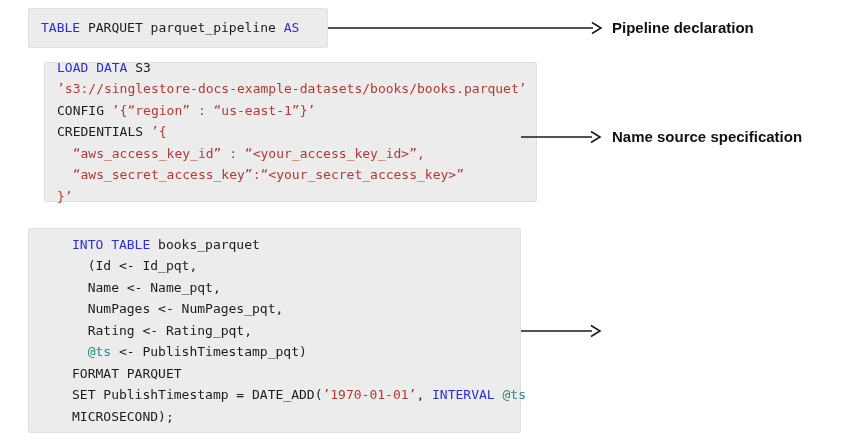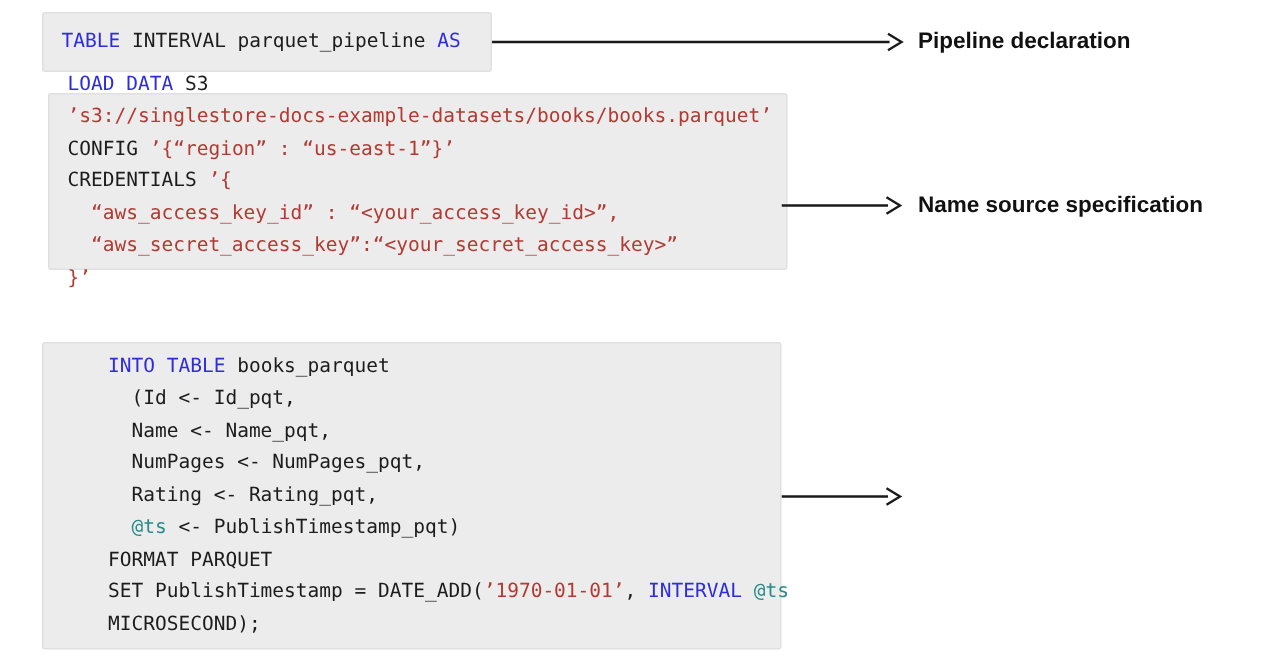--- a/index.html
+++ b/index.html
@@ -33,21 +33,21 @@
     color: var(--code-text, #1c1c1c);
     white-space: pre;
   }
   .code .line { white-space: pre; }
   .code .kw  { color: var(--kw, #2d2ddb); }
   .code .str { color: var(--str, #b13a33); }
   .code .var { color: var(--var, #2a8b8b); }
   .code .pl  { color: inherit; }
 
   #block-1 { left: 28px; top: 8px;   width: 300px; height: 40px; }
-  #block-2 { left: 32px; top: 62px;  width: 493px; height: 118px; }
+  #block-2 { left: 44px; top: 62px;  width: 493px; height: 140px; }
   #block-3 { left: 28px; top: 228px; width: 493px; height: 205px; padding-left: 31px; }
 
   .arrow {
     position: absolute;
     display: block;
   }
   #arrow-1 { left: 328px; top: 20px; }
   #arrow-2 { left: 521px; top: 129px; }
   #arrow-3 { left: 521px; top: 323px; }
 
@@ -64,21 +64,21 @@
   #label-1 { top: 18px; }
   #label-2 { top: 127px; }
   #label-3 { top: 321px; }
 </style>
 </head>
 <body style="background: rgb(255, 255, 255);">
 
 <div class="canvas">
 
   <section class="code-block" id="block-1">
-    <pre class="code"><div class="line"><span class="kw">TABLE</span><span class="pl"> INTERVAL parquet_pipeline </span><span class="kw">AS</span></div></pre>
+    <pre class="code"><div class="line"><span class="kw">TABLE</span><span class="pl"> PARQUET parquet_pipeline </span><span class="kw">AS</span></div></pre>
   </section>
 
   <section class="code-block" id="block-2">
     <pre class="code"><div class="line"><span class="kw">LOAD DATA</span><span class="pl"> S3</span></div><div class="line"><span class="str">’s3://singlestore-docs-example-datasets/books/books.parquet’</span></div><div class="line"><span class="pl">CONFIG </span><span class="str">’{“region” : “us-east-1”}’</span></div><div class="line"><span class="pl">CREDENTIALS </span><span class="str">’{</span></div><div class="line"><span class="str">  “aws_access_key_id” : “&lt;your_access_key_id&gt;”,</span></div><div class="line"><span class="str">  “aws_secret_access_key”:“&lt;your_secret_access_key&gt;”</span></div><div class="line"><span class="str">}’</span></div></pre>
   </section>
 
   <section class="code-block" id="block-3">
     <pre class="code"><div class="line"><span class="kw">INTO TABLE</span><span class="pl"> books_parquet</span></div><div class="line"><span class="pl">  (Id &lt;- Id_pqt,</span></div><div class="line"><span class="pl">  Name &lt;- Name_pqt,</span></div><div class="line"><span class="pl">  NumPages &lt;- NumPages_pqt,</span></div><div class="line"><span class="pl">  Rating &lt;- Rating_pqt,</span></div><div class="line"><span class="pl">  </span><span class="var">@ts</span><span class="pl"> &lt;- PublishTimestamp_pqt)</span></div><div class="line"><span class="pl">FORMAT PARQUET</span></div><div class="line"><span class="pl">SET PublishTimestamp = DATE_ADD(</span><span class="str">’1970-01-01’</span><span class="pl">, </span><span class="kw">INTERVAL</span><span class="pl"> </span><span class="var">@ts</span></div><div class="line"><span class="pl">MICROSECOND);</span></div></pre>
   </section>
 

